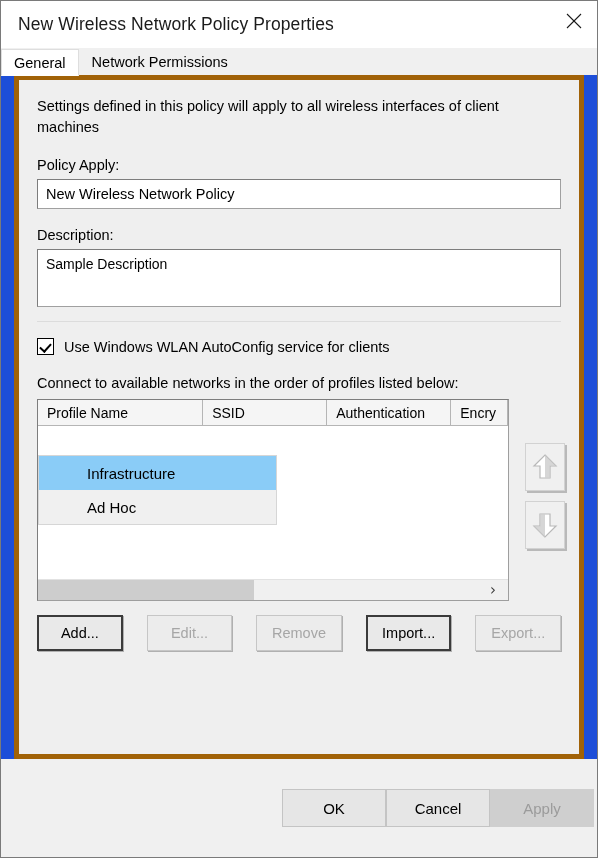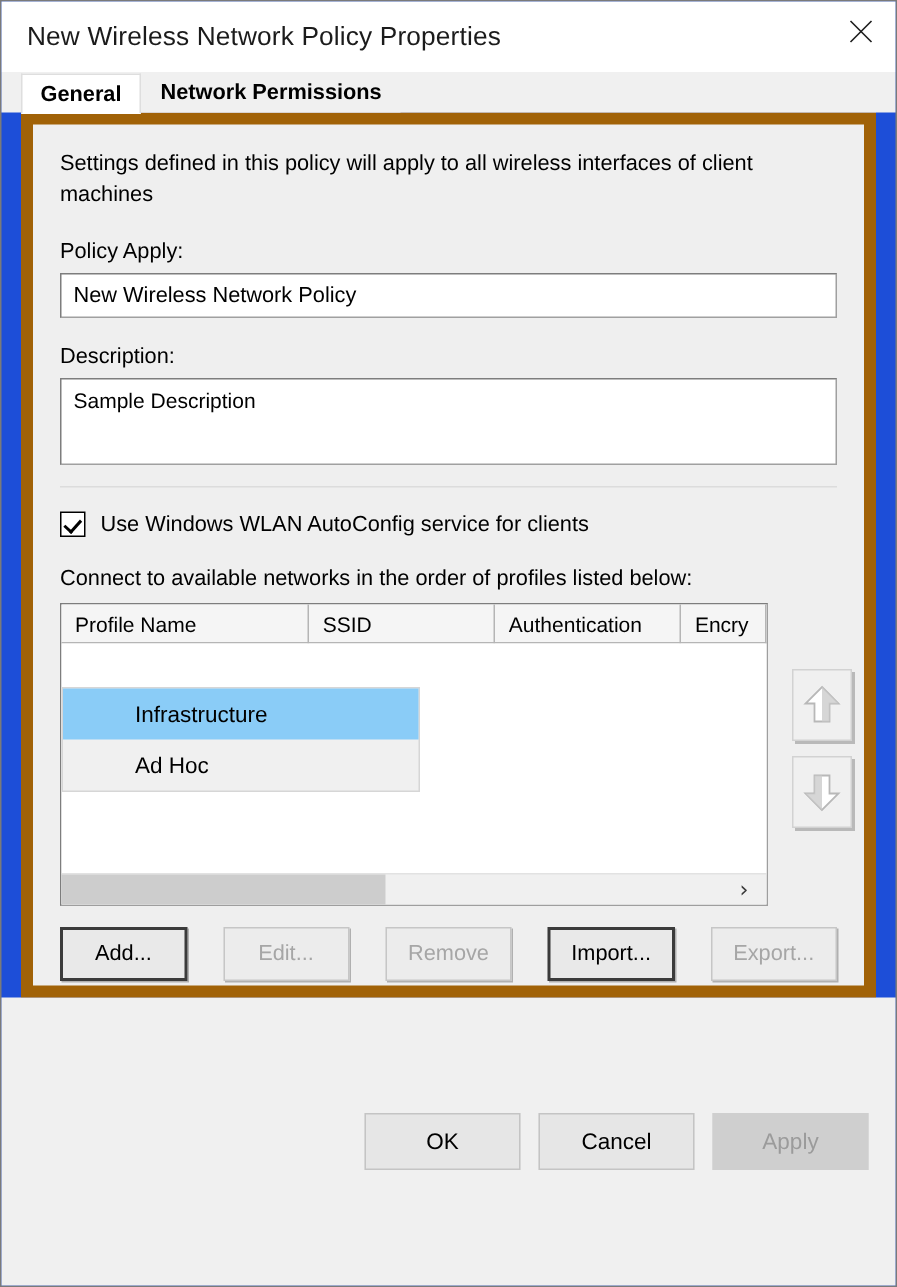--- a/index.html
+++ b/index.html
@@ -33,22 +33,22 @@
     width: 46px; height: 40px;
     display: flex; align-items: center; justify-content: center;
     cursor: default;
   }
   .close-btn svg { display: block; }
 
   
   .tabstrip {
     height: 27px; background: #f0f0f0;
     display: flex; align-items: flex-end;
-    padding-left: 13px; flex: 0 0 auto;
-    position: relative; z-index: 3; font-weight: bold;
+    flex: 0 0 auto;
+    position: relative; z-index: 3;
   }
   .tab {
     height: 27px; padding: 0 12px;
     display: flex; align-items: center;
     font-size: 14.5px; color: #000;
     background: #f0f0f0;
     border: 1px solid transparent;
     border-bottom: none;
     cursor: default;
   }
@@ -56,23 +56,23 @@
     background: #ffffff;
     border-color: #dedede;
     border-bottom: 1px solid #ffffff;
     margin-bottom: -1px;
   }
 
   
   .panel {
     margin: 0 13px 0 13px;
     background: #efefef;
-    border: 8px solid #a16207;
+    border: 5px solid #a16207;
     flex: 0 0 auto;
-    height: 590px;
+    height: 684px;
     position: relative;
     padding: 16px 18px 0 18px;
   }
 
   .intro {
     font-size: 14.5px; color: #000; line-height: 1.42;
     width: 500px; margin-bottom: 20px;
   }
   .field-label {
     font-size: 14.5px; color: #000; margin-bottom: 6px;
@@ -196,21 +196,21 @@
     display: flex; align-items: center; justify-content: center;
     font-family: "Liberation Sans", sans-serif;
   }
   .btn.primary { border: 2px solid #3b3b3b; background: #e9e9e9; }
   .btn.disabled { color: #a6a6a6; background: #ececec; }
 
   
   .footer {
     flex: 1 1 auto;
     display: flex; align-items: center; justify-content: flex-end;
-    padding-right: 18px; gap: 12px;
+    padding-right: 3px; 
     background: #f0f0f0;
   }
   .fbtn {
     width: 104px; height: 38px;
     background: #e6e6e6;
     border: 1px solid #c4c4c4;
     font-size: 15px; color: #000;
     display: flex; align-items: center; justify-content: center;
   }
   .fbtn.disabled { background: #cfcfcf; color: #9b9b9b; border-color: #cfcfcf; }

